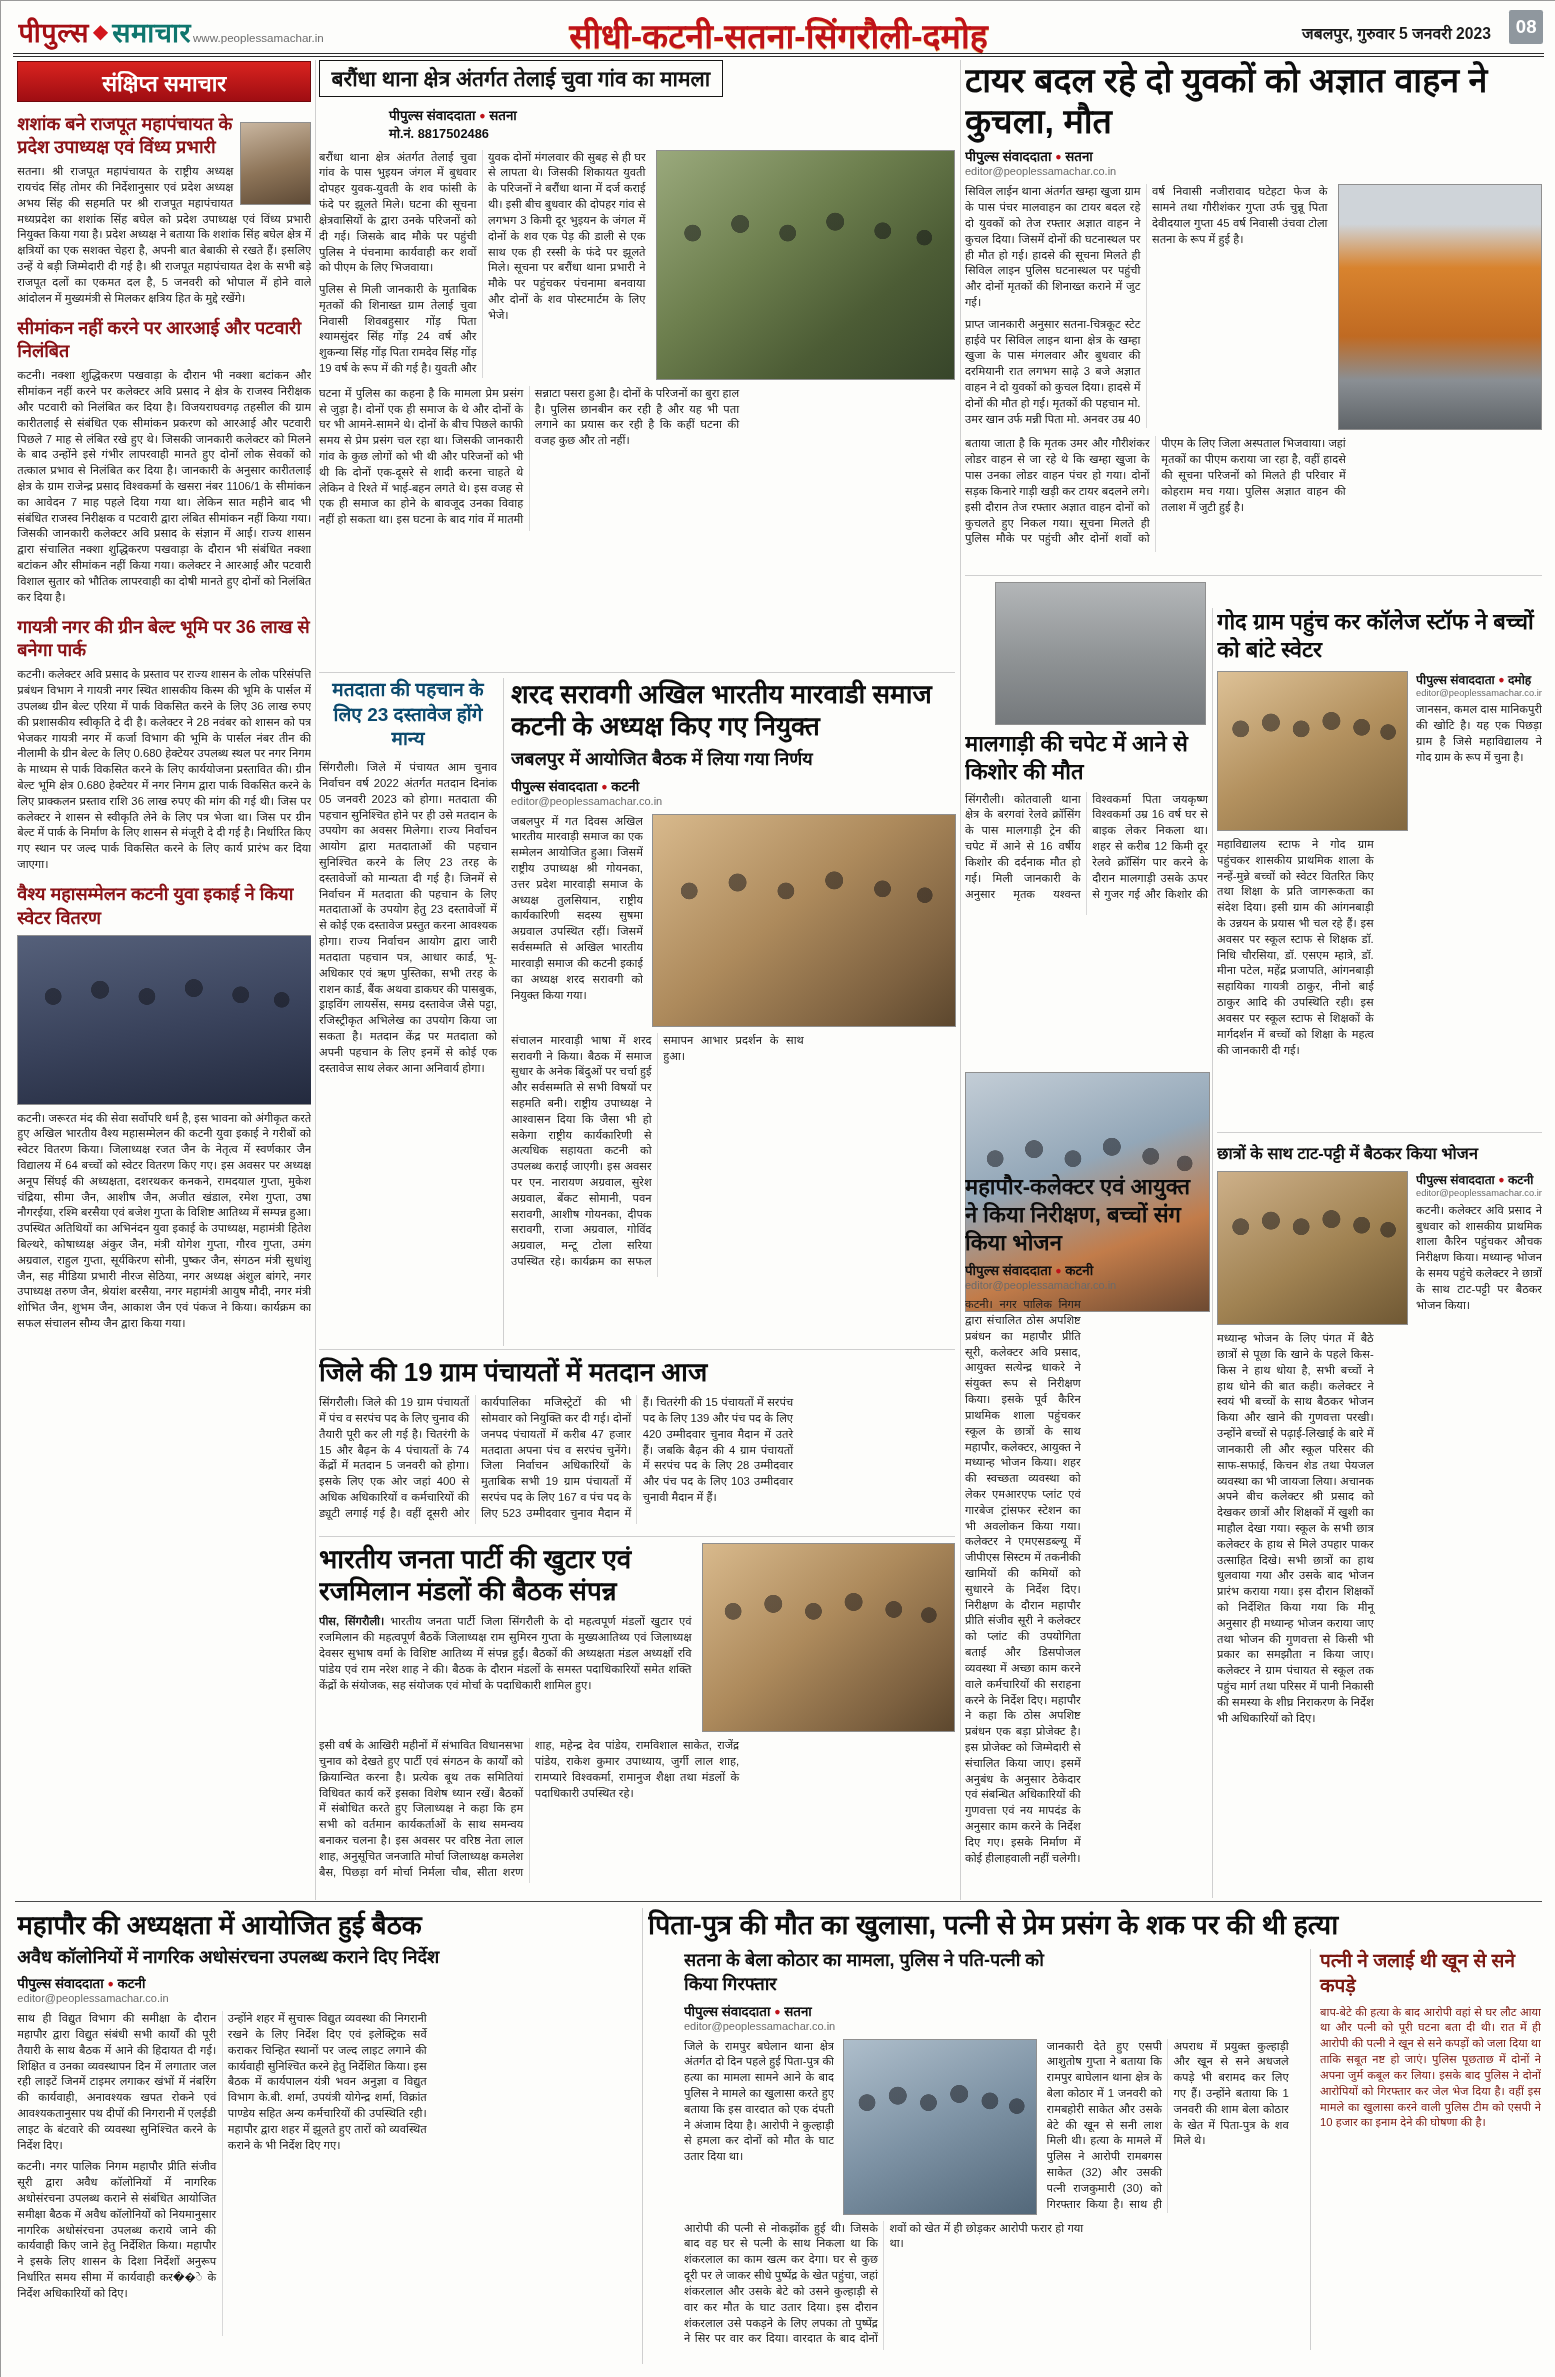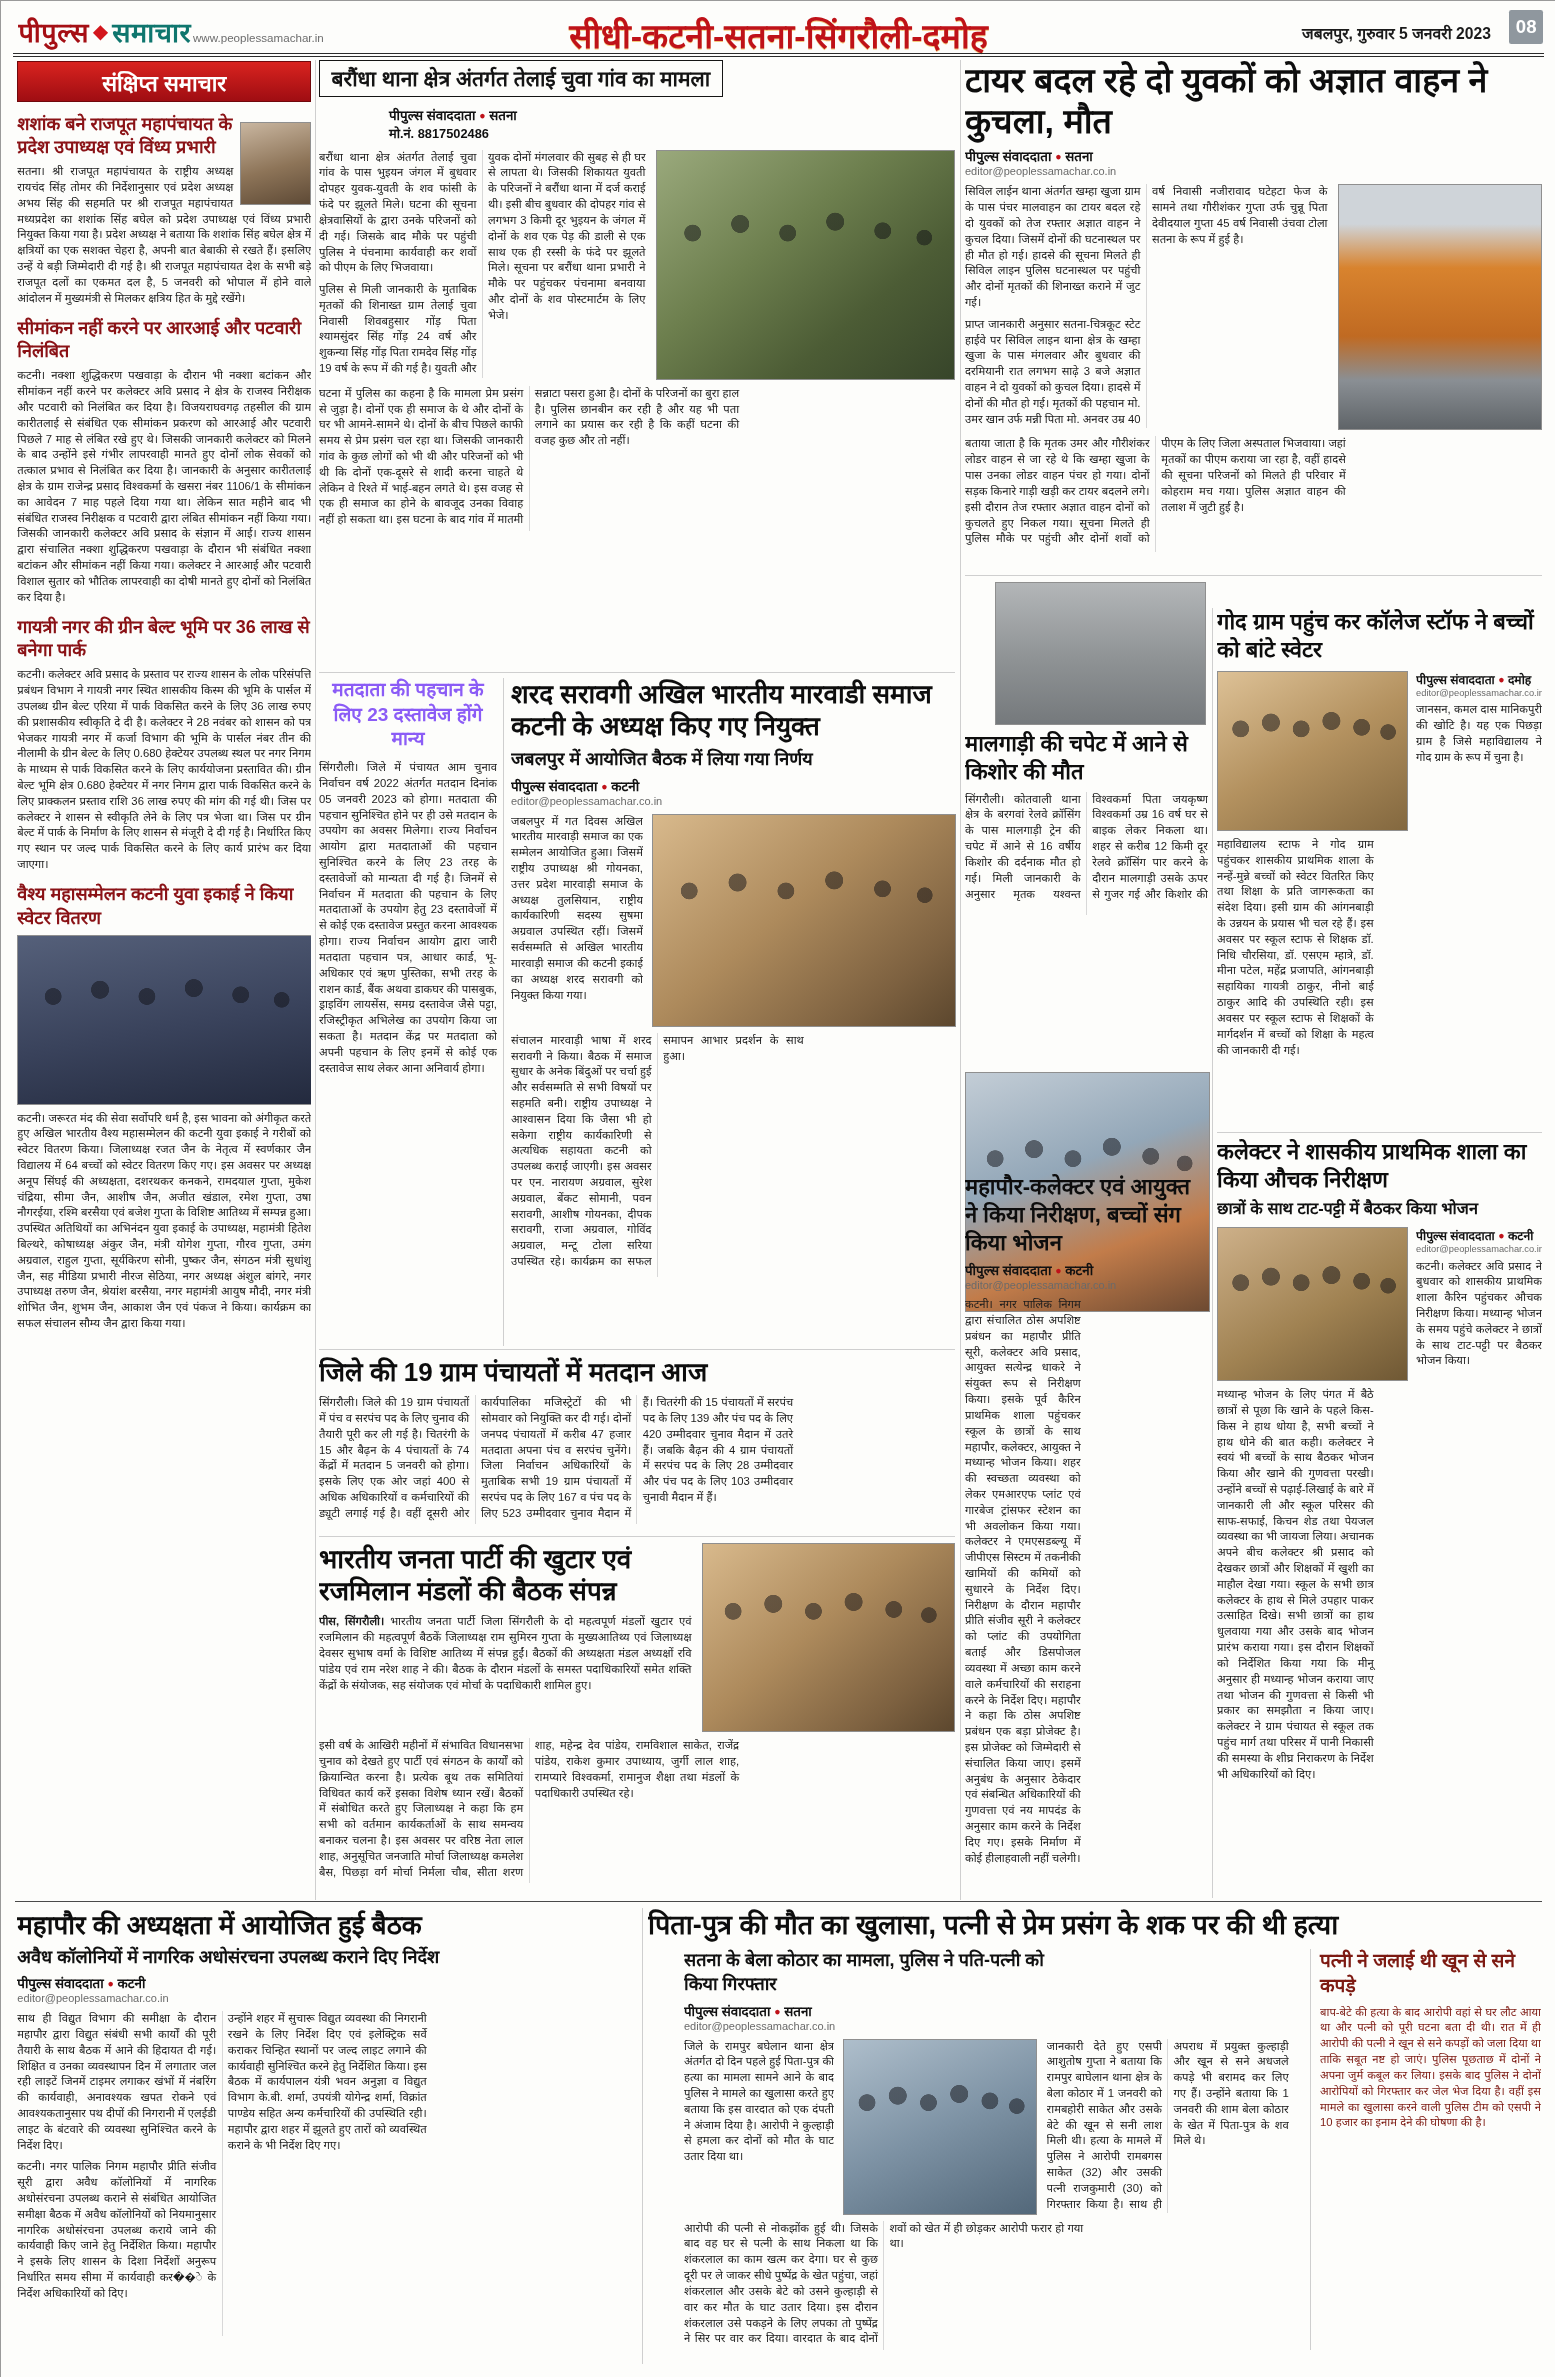--- a/index.html
+++ b/index.html
@@ -25,21 +25,21 @@
   .vline{width:0;border-left:1.2px solid #cfcfcf;}
   .hline{height:0;border-top:1.2px solid #cfcfcf;}
   .hline.dark{border-top:1.7px solid #4a4a4a;}
 
   
   .kicker{display:inline-block;border:1.7px solid #151515;padding:4.6px 11.6px;font-size:21px;font-weight:800;line-height:1.25;}
   .headline-xl{font-size:38px;font-weight:800;line-height:1.18;color:#0d0d0d;}
   .headline-lg{font-size:34px;font-weight:800;line-height:1.2;color:#0d0d0d;}
   .headline-md{font-size:26px;font-weight:800;line-height:1.24;color:#0d0d0d;}
   .headline-sm{font-size:22px;font-weight:800;line-height:1.27;color:#0d0d0d;}
-  .headline-xs{font-size:19px;font-weight:800;line-height:1.3;color:#8b5cf6;}
+  .headline-xs{font-size:19px;font-weight:800;line-height:1.3;color:#0c4a6e;}
   .subhead{font-size:18px;font-weight:700;line-height:1.32;color:#111;}
   .byline{font-size:13.4px;font-weight:700;color:#111;}
   .byline .dot{color:#bf1219;font-size:10.5px;vertical-align:1.2px;}
   .email{font-size:11px;color:#6a6a6a;}
   .phone{font-size:12.8px;font-weight:700;color:#111;}
   .body-text{font-size:11.3px;line-height:1.4;text-align:justify;color:#1c1c1c;}
   .body-text p{margin:0 0 5.8px 0;}
   .cols2{column-count:2;column-gap:11.6px;column-rule:0.6px solid #d8d8d8;column-fill:auto;}
   .cols3{column-count:3;column-gap:11.6px;column-rule:0.6px solid #d8d8d8;column-fill:auto;}
   .cols4{column-count:4;column-gap:11.6px;column-rule:0.6px solid #d8d8d8;column-fill:auto;}
@@ -201,21 +201,20 @@
         <div class="email" style="font-size:9.3px;">editor@peoplessamachar.co.in</div>
         <div class="body-text" style="margin-top:4.6px;">जानसन, कमल दास मानिकपुरी की खोटि है। यह एक पिछड़ा ग्राम है जिसे महाविद्यालय ने गोद ग्राम के रूप में चुना है।</div>
       </div>
     </div>
     <div class="body-text cols2 ovh" style="margin-top:8.1px;height:250px;">
       <p>महाविद्यालय स्टाफ ने गोद ग्राम पहुंचकर शासकीय प्राथमिक शाला के नन्हें-मुन्ने बच्चों को स्वेटर वितरित किए तथा शिक्षा के प्रति जागरूकता का संदेश दिया। इसी ग्राम की आंगनबाड़ी के उन्नयन के प्रयास भी चल रहे हैं। इस अवसर पर स्कूल स्टाफ से शिक्षक डॉ. निधि चौरसिया, डॉ. एसएम म्हात्रे, डॉ. मीना पटेल, महेंद्र प्रजापति, आंगनबाड़ी सहायिका गायत्री ठाकुर, नीनो बाई ठाकुर आदि की उपस्थिति रही। इस अवसर पर स्कूल स्टाफ से शिक्षकों के मार्गदर्शन में बच्चों को शिक्षा के महत्व की जानकारी दी गई।</p>
     </div>
   </div>
 
   <div class="abs ovh" style="left:1216px;top:1137px;width:325px;height:761px;">
-    <div class="headline-sm">कलेक्टर ने शासकीय प्राथमिक शाला का किया औचक निरीक्षण</div>
     <div class="subhead" style="margin-top:4.6px;font-size:16.3px;">छात्रों के साथ टाट-पट्टी में बैठकर किया भोजन</div>
     <div style="display:flex;gap:8.1px;margin-top:7px;height:152px;">
       <div class="ph ph-eat crowd" style="width:189px;height:100%;"></div>
       <div class="ovh" style="flex:1;">
         <div class="byline" style="font-size:12.2px;">
           <span>पीपुल्स संवाददाता</span>
           <span class="dot">●</span>
           <span>कटनी</span>
         </div>
         <div class="email" style="font-size:9.3px;">editor@peoplessamachar.co.in</div>

